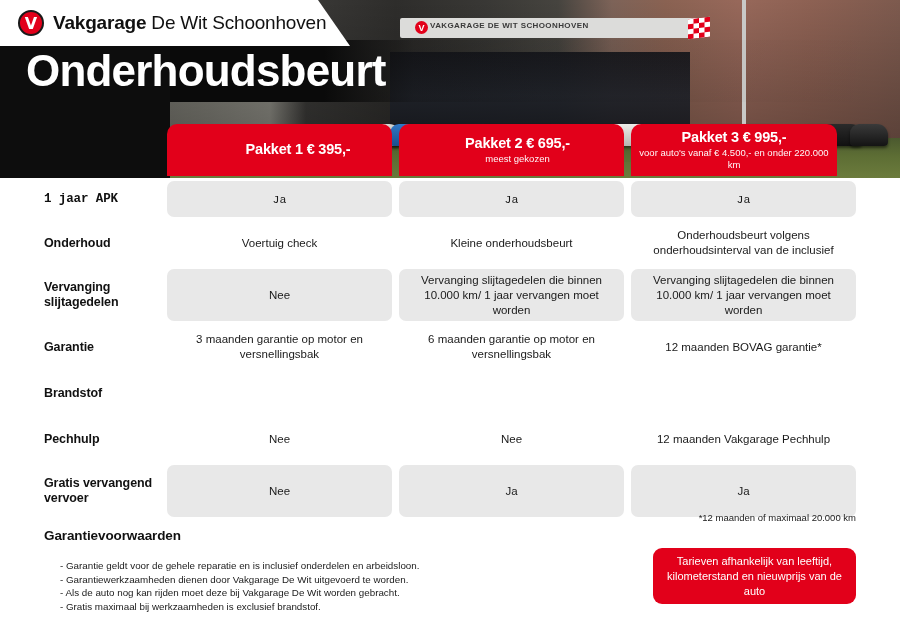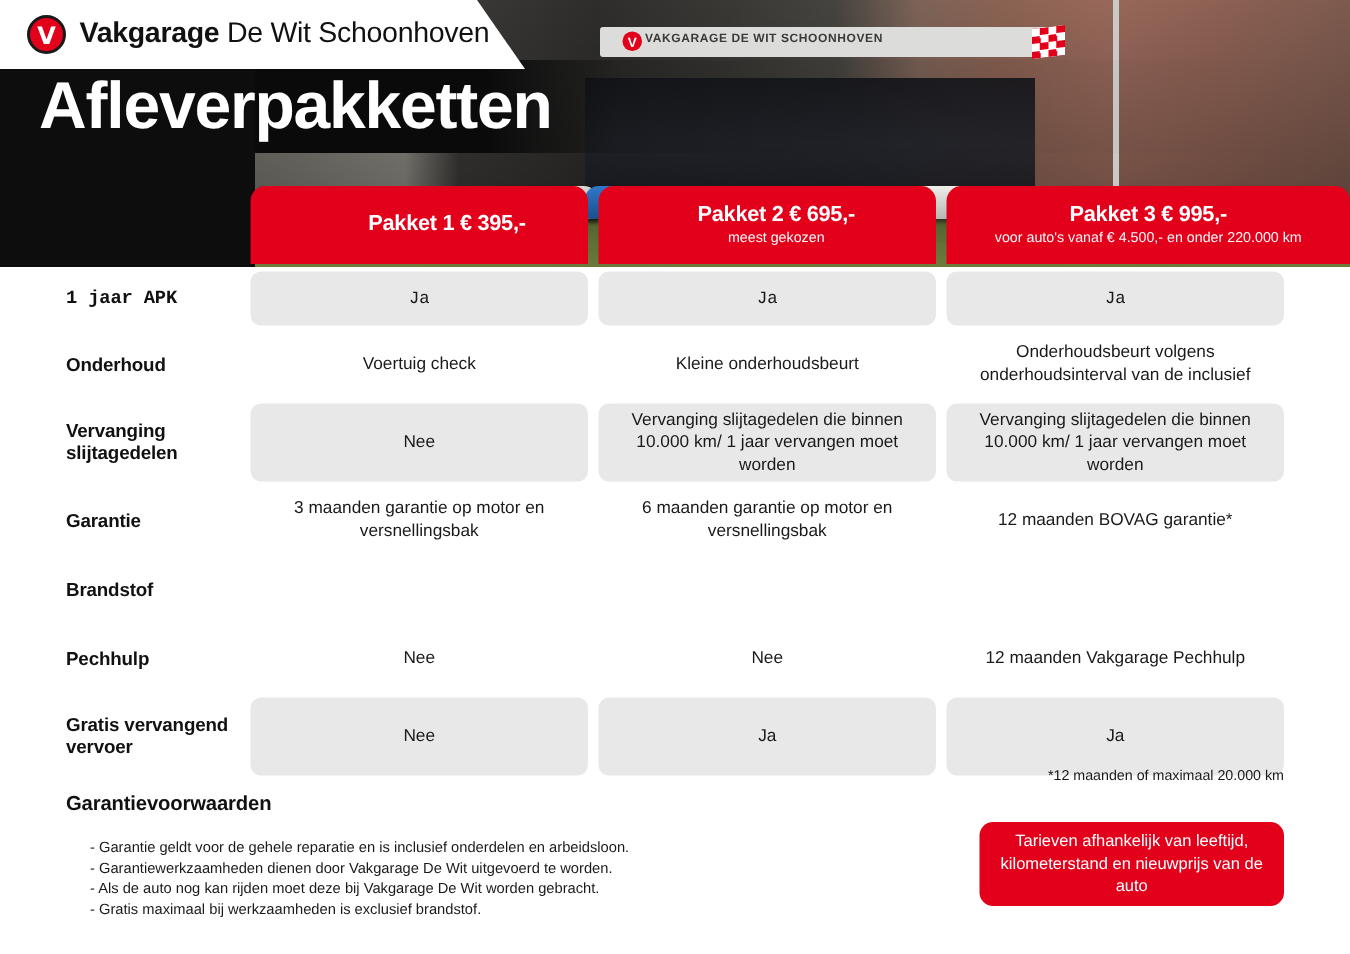--- a/index.html
+++ b/index.html
@@ -236,21 +236,21 @@
   }
   .pkg-head .s {
     font-size: 9.5px;
     font-weight: normal;
     line-height: 12px;
     margin-top: 1px;
     opacity: .97;
   }
   .pkg-1 { left: 167px; width: 225px; padding-left: 45px; }
   .pkg-2 { left: 399px; width: 225px; padding-left: 20px; }
-  .pkg-3 { left: 631px; width: 269px; }
+  .pkg-3 { left: 631px; width: 206px; }
 
   
   .table {
     position: absolute;
     left: 0; top: 178px;
     width: 900px;
   }
   .row {
     position: relative;
     display: flex;
@@ -363,21 +363,21 @@
   </div>
 
   <div class="headline-band-full"></div>
   <div class="hero-darkleft"></div>
 
   <div class="logo-plate">
     <div class="logo-mark"></div>
     <div class="logo-text"><b>Vakgarage</b> <span>De Wit Schoonhoven</span></div>
   </div>
 
-  <div class="headline">Afleverpakketten</div>
+  <div class="headline">Onderhoudsbeurt</div>
 
 
   <div class="pkg-headers">
     <div class="pkg-head pkg-1">
       <div class="t">Pakket 1 € 395,-</div>
       <div class="s"></div>
     </div>
     <div class="pkg-head pkg-2">
       <div class="t">Pakket 2 € 695,-</div>
       <div class="s">meest gekozen</div>

